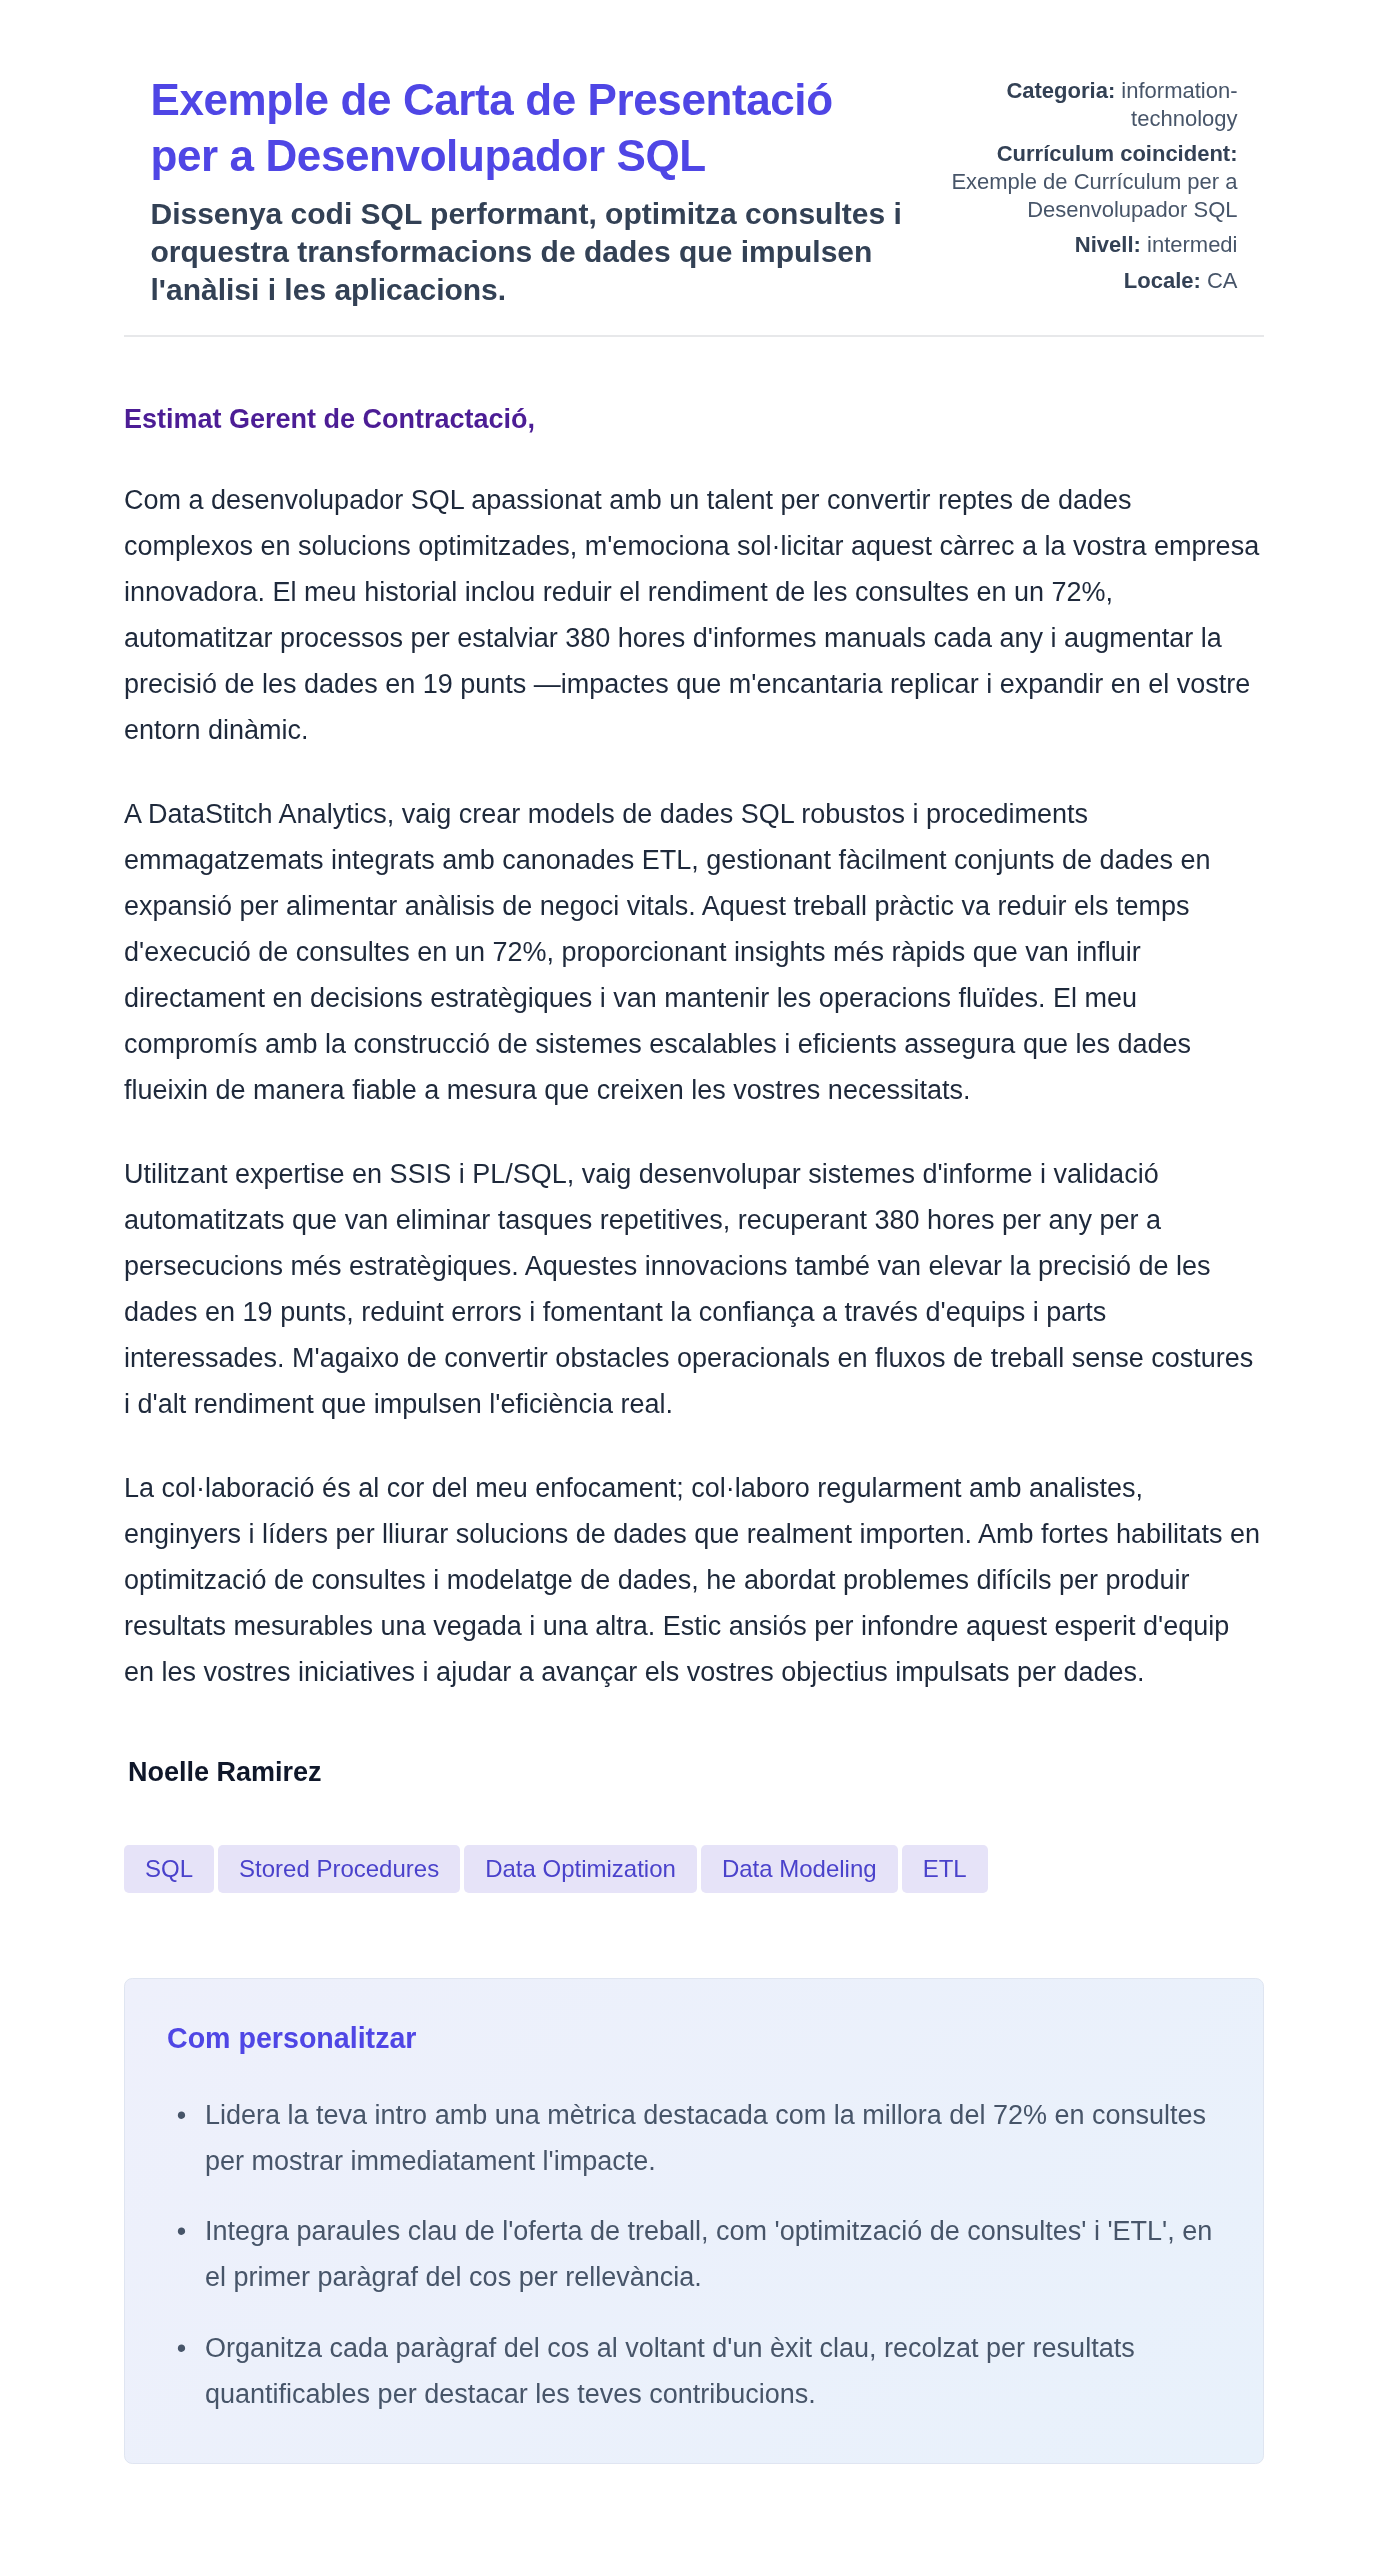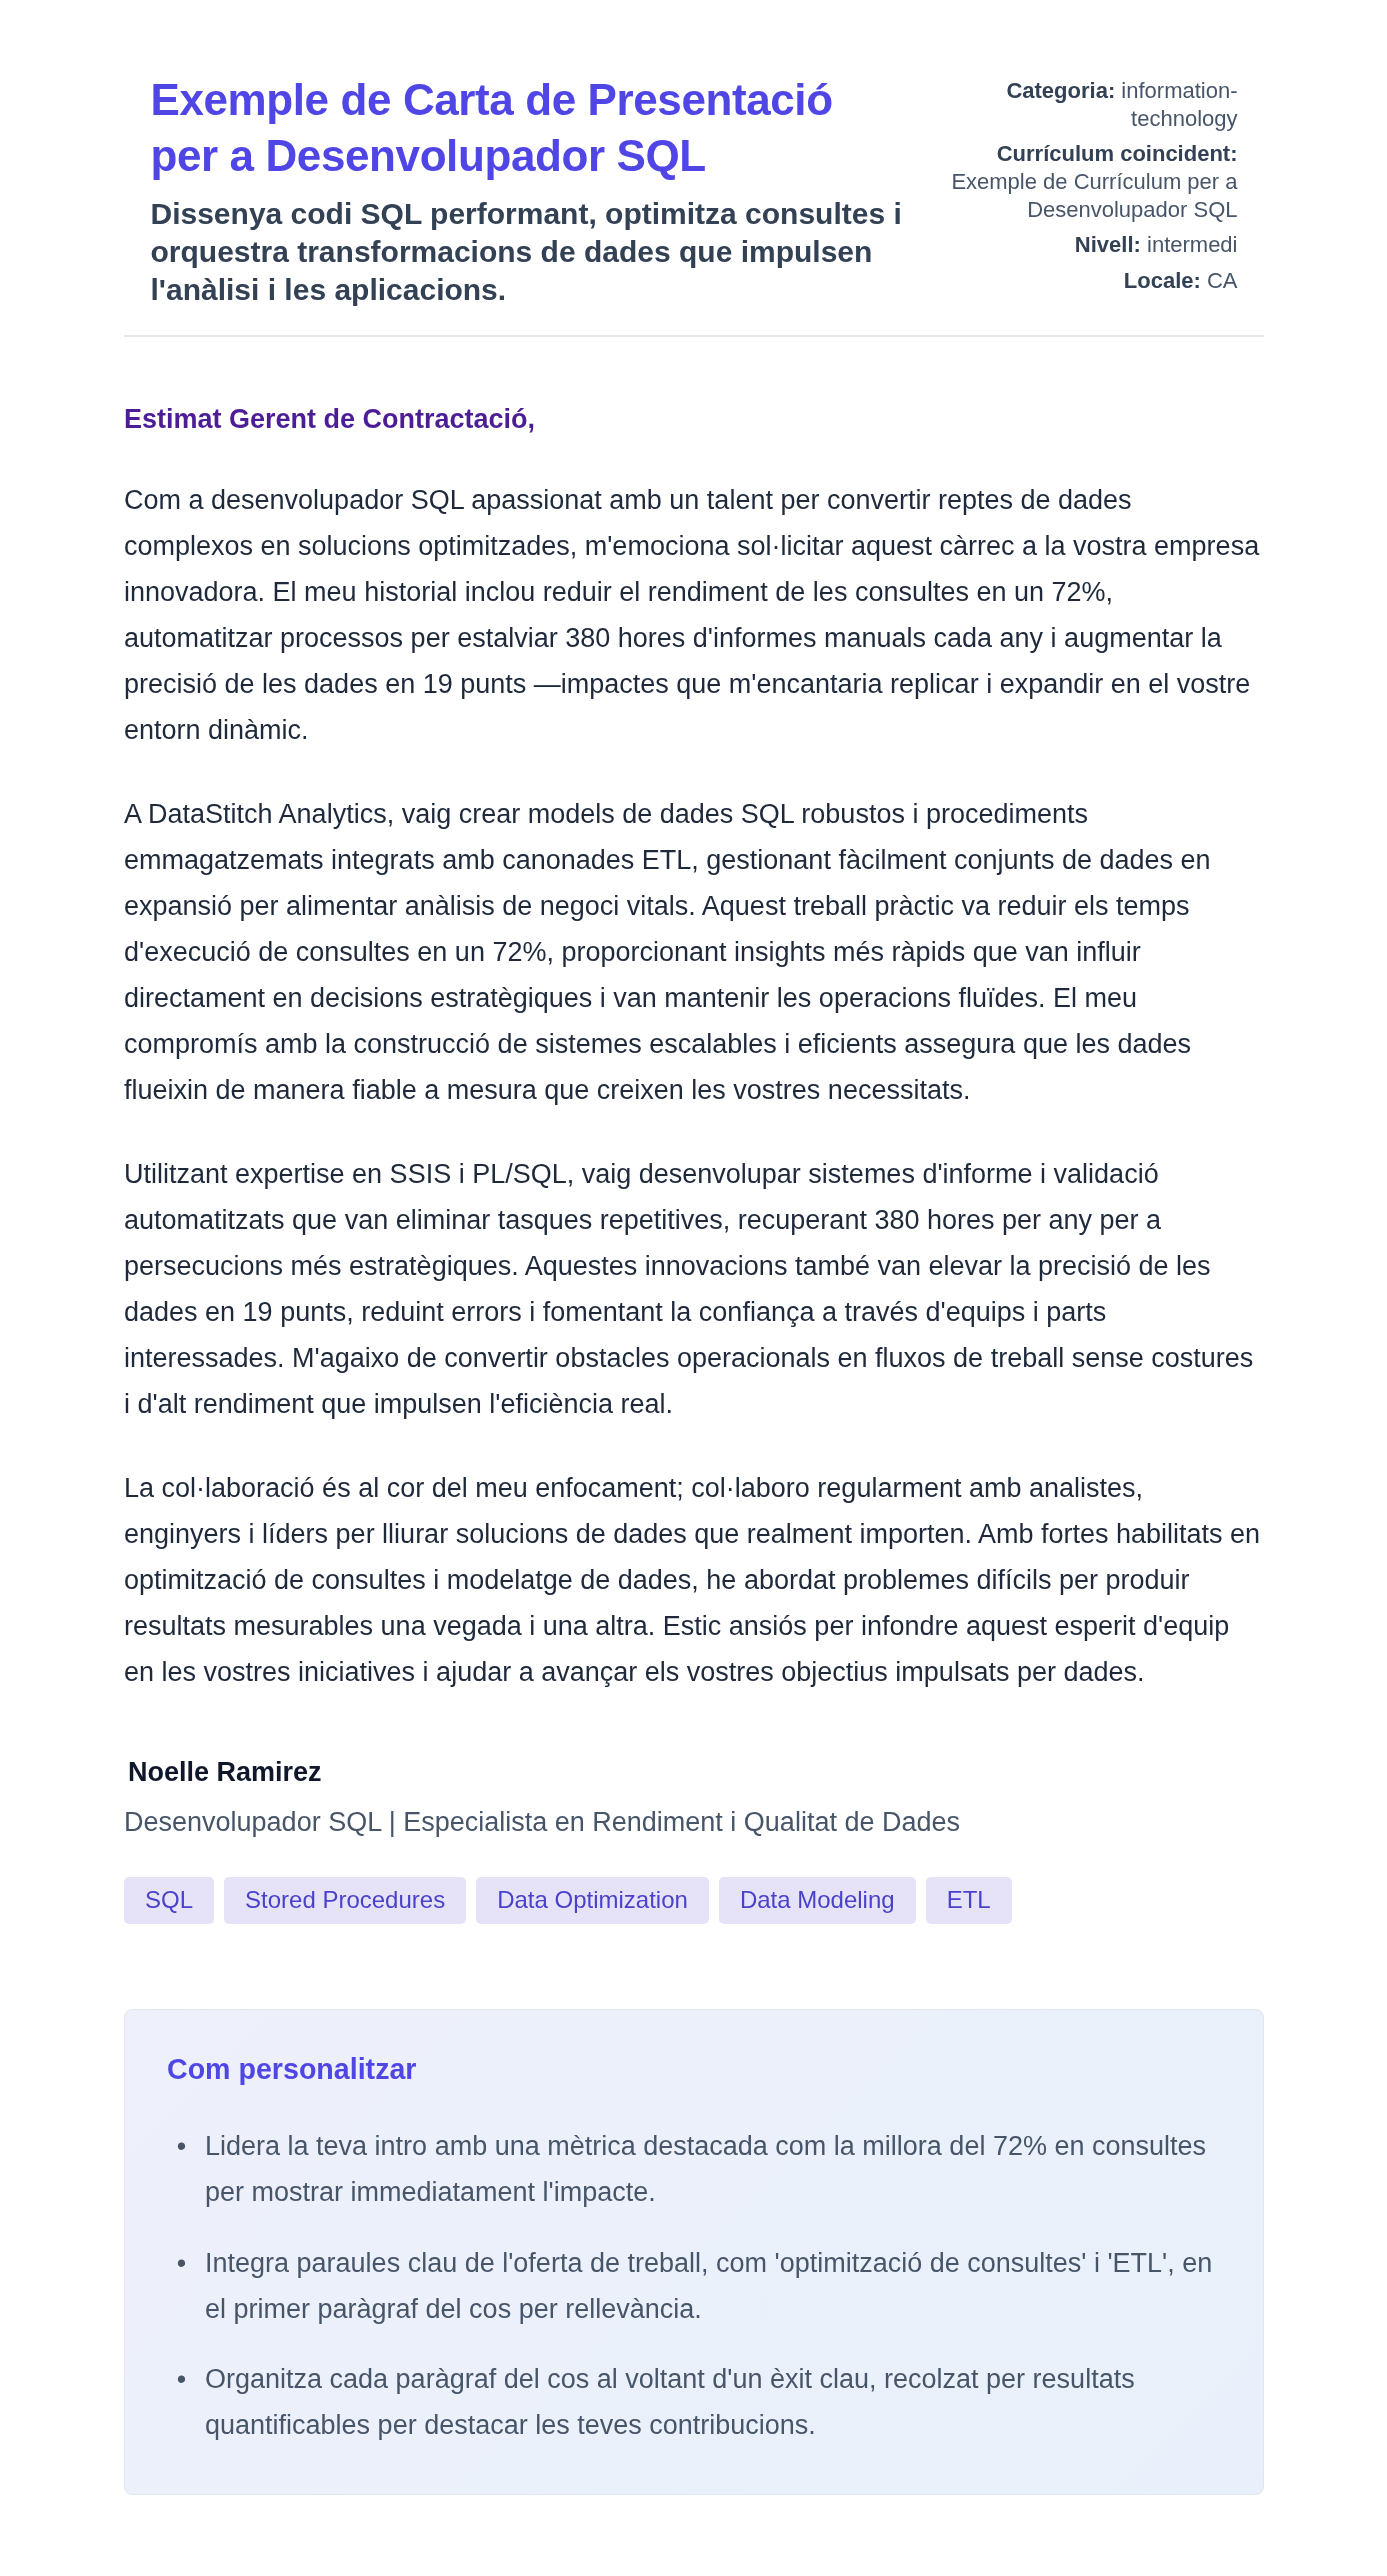--- a/index.html
+++ b/index.html
@@ -22,21 +22,21 @@
   .divider{border:none;border-top:2.4px solid #e7e8ea;margin:26px 0 0;}
 
   
   .greeting{margin:65px 0 41px;font-size:27px;line-height:34px;font-weight:700;color:#4c1d95;}
   .para{margin:0 0 38px;font-size:27px;line-height:46px;color:#1e293b;}
 
   .sig-name{margin:60px 4px 0;font-size:27px;line-height:34px;font-weight:700;color:#0f172a;}
   .sig-role{margin:14.7px 0 0;font-size:27px;line-height:36px;color:#475569;}
 
   
-  .tags{margin-top:37px;display:flex;flex-wrap:wrap;gap:10px;}
+  .tags{margin-top:56px;display:flex;flex-wrap:wrap;gap:4px;}
   .tag{display:inline-block;background:#e6e3f8;color:#4a42cb;font-size:24px;line-height:24.5px;
        font-weight:500;padding:11.4px 21px;border-radius:4.9px;}
 
   
   .tips{margin-top:85px;background:linear-gradient(135deg,#eef0fb 0%,#e8f1fb 100%);
         border:1.6px solid #dfe5f1;border-radius:8.2px;padding:41px 42px 46px;box-sizing:border-box;}
   .tips-title{margin:0 0 36px;font-size:28.6px;line-height:36px;font-weight:700;color:#4f46e5;}
   .tips-list{margin:0;padding:0;list-style:none;}
   .tip{position:relative;padding-left:38px;margin:0 0 24.5px;font-size:27px;line-height:46px;color:#475569;}
   .tip:last-child{margin-bottom:0;}
@@ -67,21 +67,20 @@
 
     <div>
 
     <p class="para">Com a desenvolupador SQL apassionat amb un talent per convertir reptes de dades complexos en solucions optimitzades, m'emociona sol·licitar aquest càrrec a la vostra empresa innovadora. El meu historial inclou reduir el rendiment de les consultes en un 72%, automatitzar processos per estalviar 380 hores d'informes manuals cada any i augmentar la precisió de les dades en 19 punts —impactes que m'encantaria replicar i expandir en el vostre entorn dinàmic.</p>
         <p class="para">A DataStitch Analytics, vaig crear models de dades SQL robustos i procediments emmagatzemats integrats amb canonades ETL, gestionant fàcilment conjunts de dades en expansió per alimentar anàlisis de negoci vitals. Aquest treball pràctic va reduir els temps d'execució de consultes en un 72%, proporcionant insights més ràpids que van influir directament en decisions estratègiques i van mantenir les operacions fluïdes. El meu compromís amb la construcció de sistemes escalables i eficients assegura que les dades flueixin de manera fiable a mesura que creixen les vostres necessitats.</p>
         <p class="para">Utilitzant expertise en SSIS i PL/SQL, vaig desenvolupar sistemes d'informe i validació automatitzats que van eliminar tasques repetitives, recuperant 380 hores per any per a persecucions més estratègiques. Aquestes innovacions també van elevar la precisió de les dades en 19 punts, reduint errors i fomentant la confiança a través d'equips i parts interessades. M'agaixo de convertir obstacles operacionals en fluxos de treball sense costures i d'alt rendiment que impulsen l'eficiència real.</p>
         <p class="para">La col·laboració és al cor del meu enfocament; col·laboro regularment amb analistes, enginyers i líders per lliurar solucions de dades que realment importen. Amb fortes habilitats en optimització de consultes i modelatge de dades, he abordat problemes difícils per produir resultats mesurables una vegada i una altra. Estic ansiós per infondre aquest esperit d'equip en les vostres iniciatives i ajudar a avançar els vostres objectius impulsats per dades.</p>
       </div>
 
     <p class="sig-name">Noelle Ramirez</p>
-    <p class="sig-role">Desenvolupador SQL | Especialista en Rendiment i Qualitat de Dades</p>
 
     <div class="tags">
 
     <span class="tag">SQL</span>
         <span class="tag">Stored Procedures</span>
         <span class="tag">Data Optimization</span>
         <span class="tag">Data Modeling</span>
         <span class="tag">ETL</span>
       </div>
 

